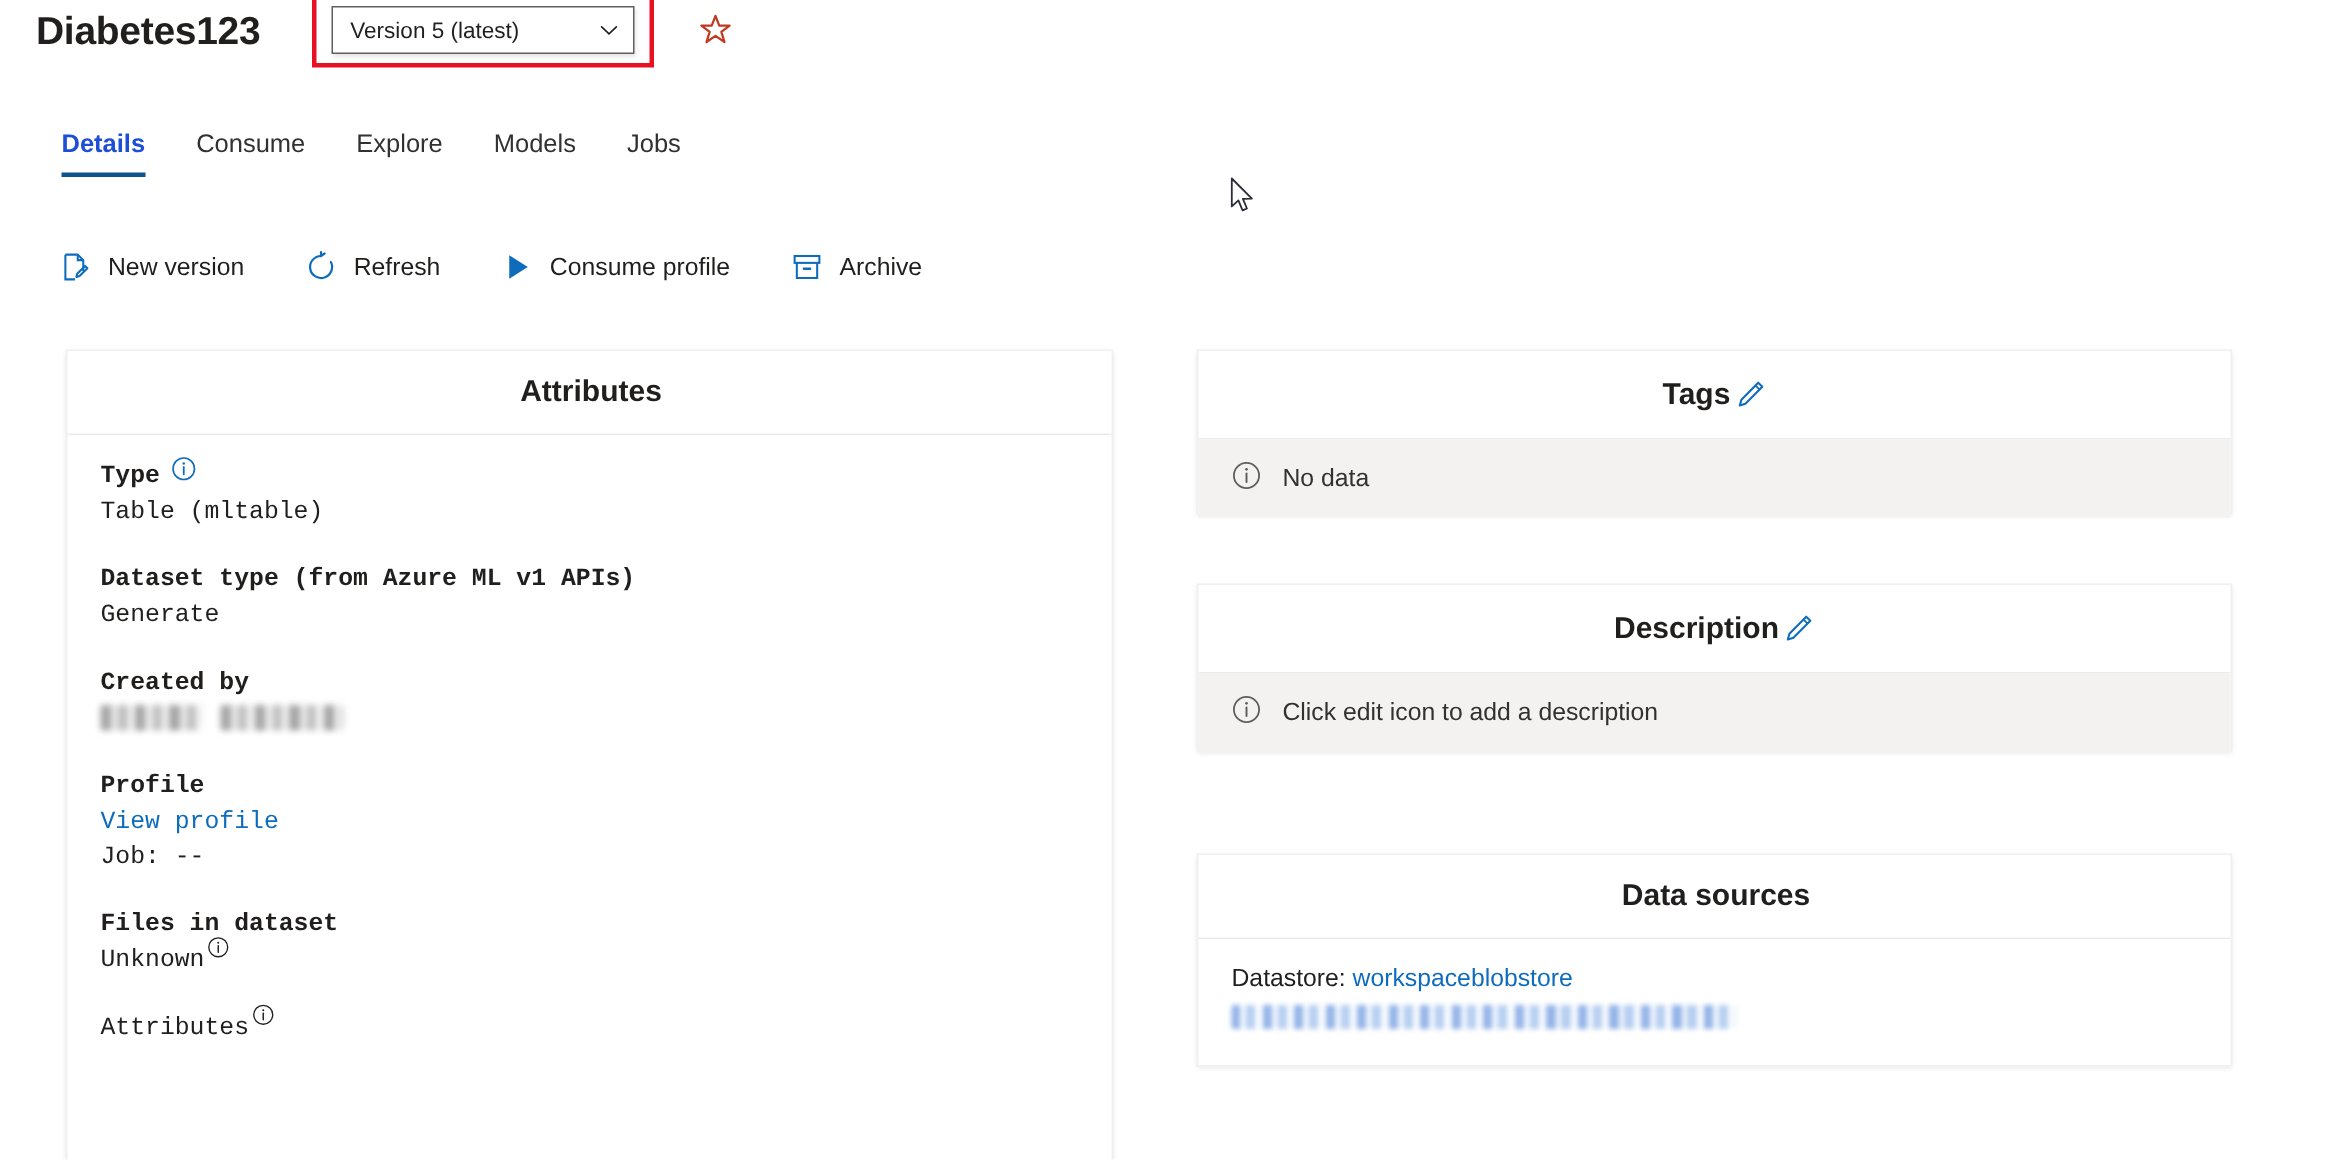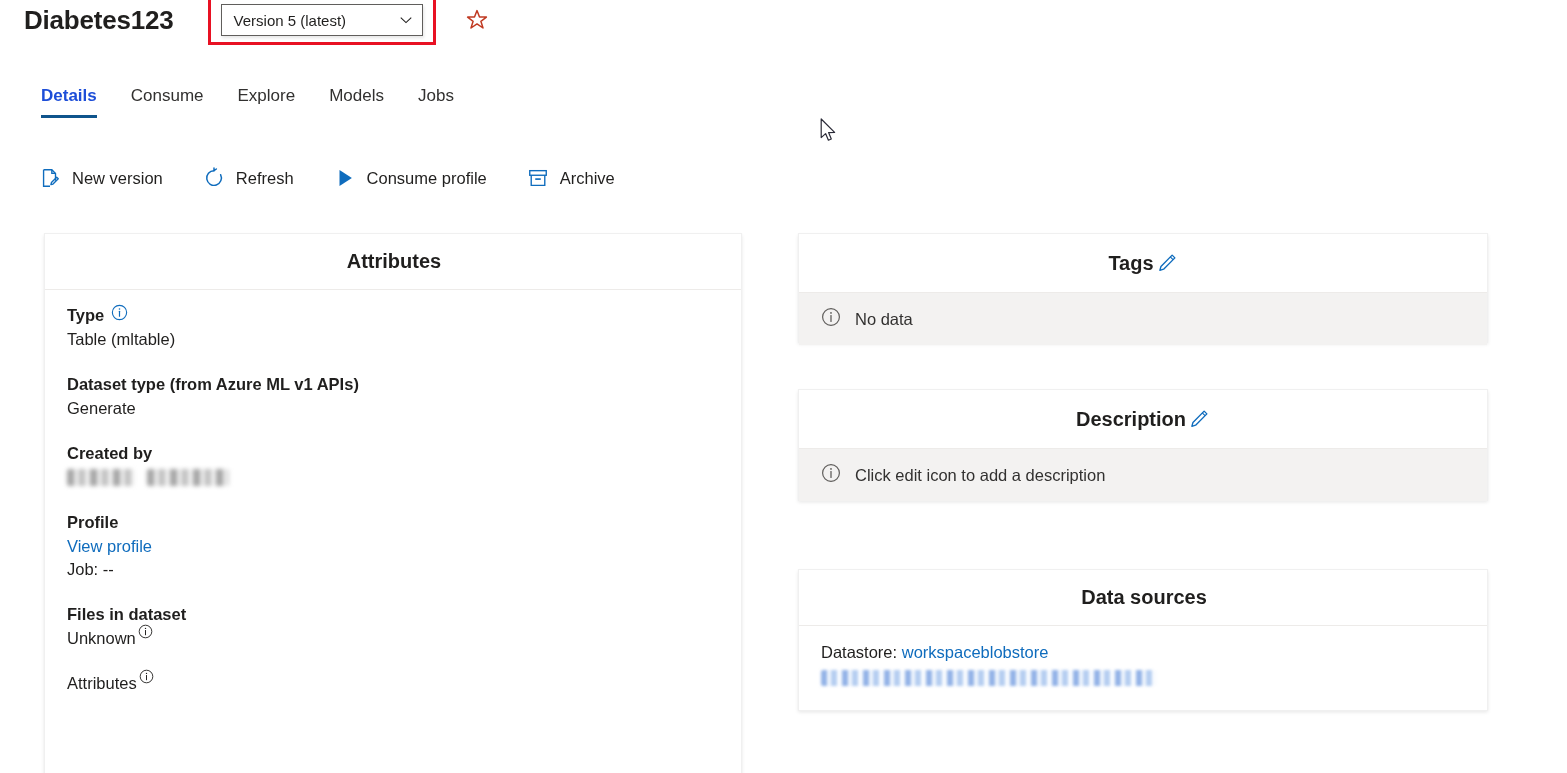--- a/index.html
+++ b/index.html
@@ -89,21 +89,21 @@
   }
   .card-title { font-size: 20px; font-weight: 600; color: #201f1e; }
   .edit-btn {
     width: 26px; height: 26px; display:flex; align-items:center; justify-content:center;
     cursor: pointer; background: transparent; border:none;
   }
 
   
   #attributes-card { left: 44px; top: 233px; width: 698px; height: 560px; }
   .attr-body { padding: 14px 22px 20px 22px; }
-  .attr-group { margin-bottom: 21px; }
+  .attr-group { margin-bottom: 21px; font-family: Liberation Mono, monospace; }
   .attr-group:last-child { margin-bottom: 0; }
   .attr-label {
     font-size: 16.5px; font-weight: 700; color: #201f1e;
     display: flex; align-items: center; gap: 7px; line-height: 1.45;
   }
   .attr-value {
     font-size: 16.5px; color: #201f1e; line-height: 1.45;
     display: flex; align-items: flex-start; gap: 1px;
   }
   .attr-sub { font-size: 16.5px; color: #201f1e; line-height: 1.45; }

